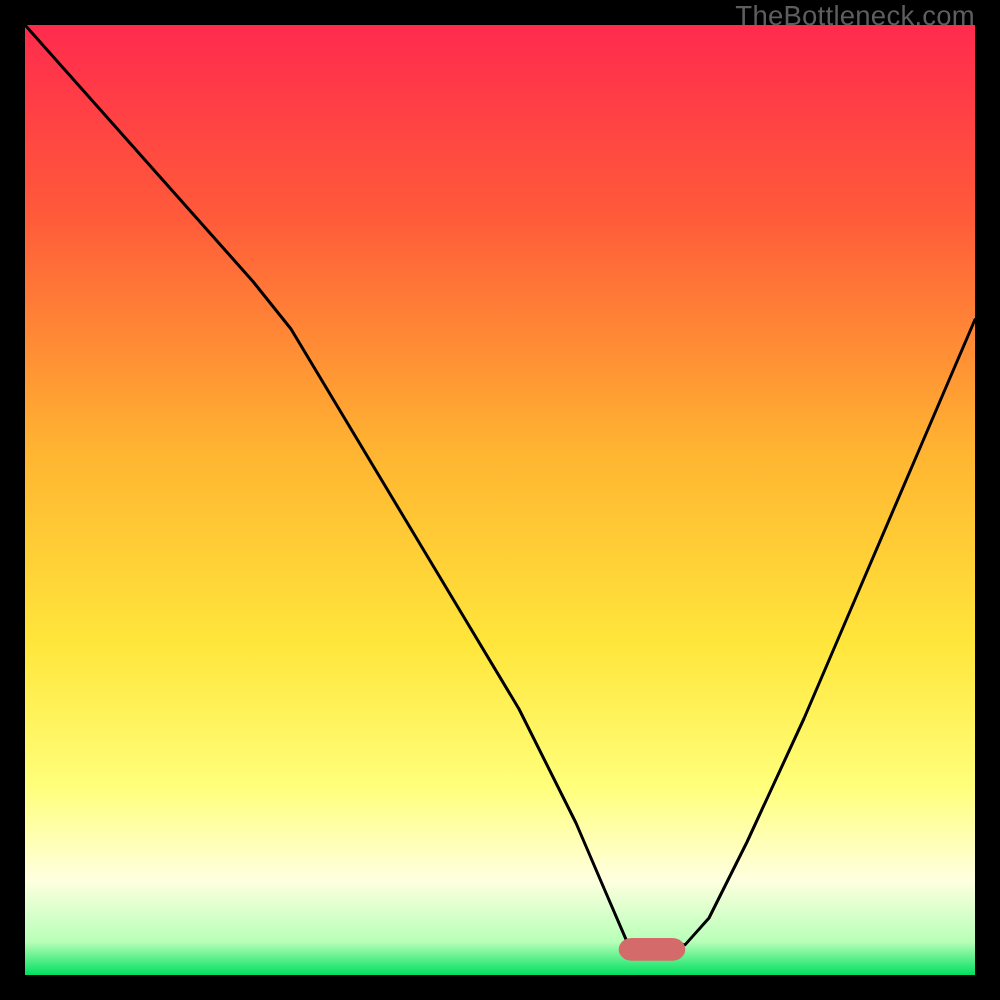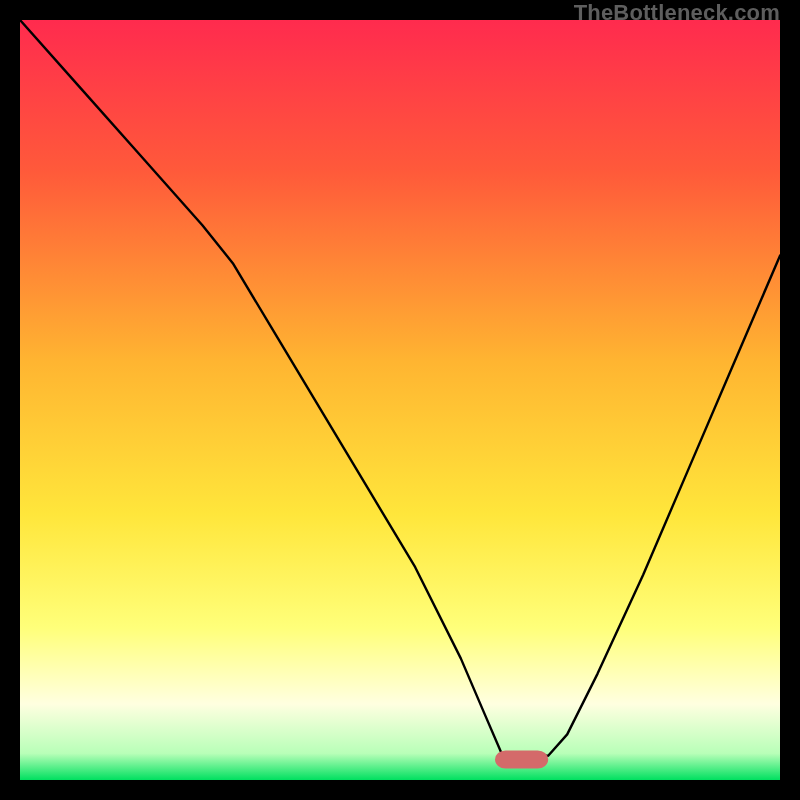--- a/index.html
+++ b/index.html
@@ -22,21 +22,21 @@
     left: 20px;
     top: 20px;
     width: 760px;
     height: 760px;
   }
   .watermark {
     position: absolute;
     top: 0px;
     right: 20px;
     font-size: 22px;
-    font-weight: 700;
+    font-weight: 400;
     color: #5e5e5e;
     letter-spacing: 0.2px;
     user-select: none;
   }
   svg { display: block; }
 </style>
 </head>
 <body>
 
 <div class="frame">

